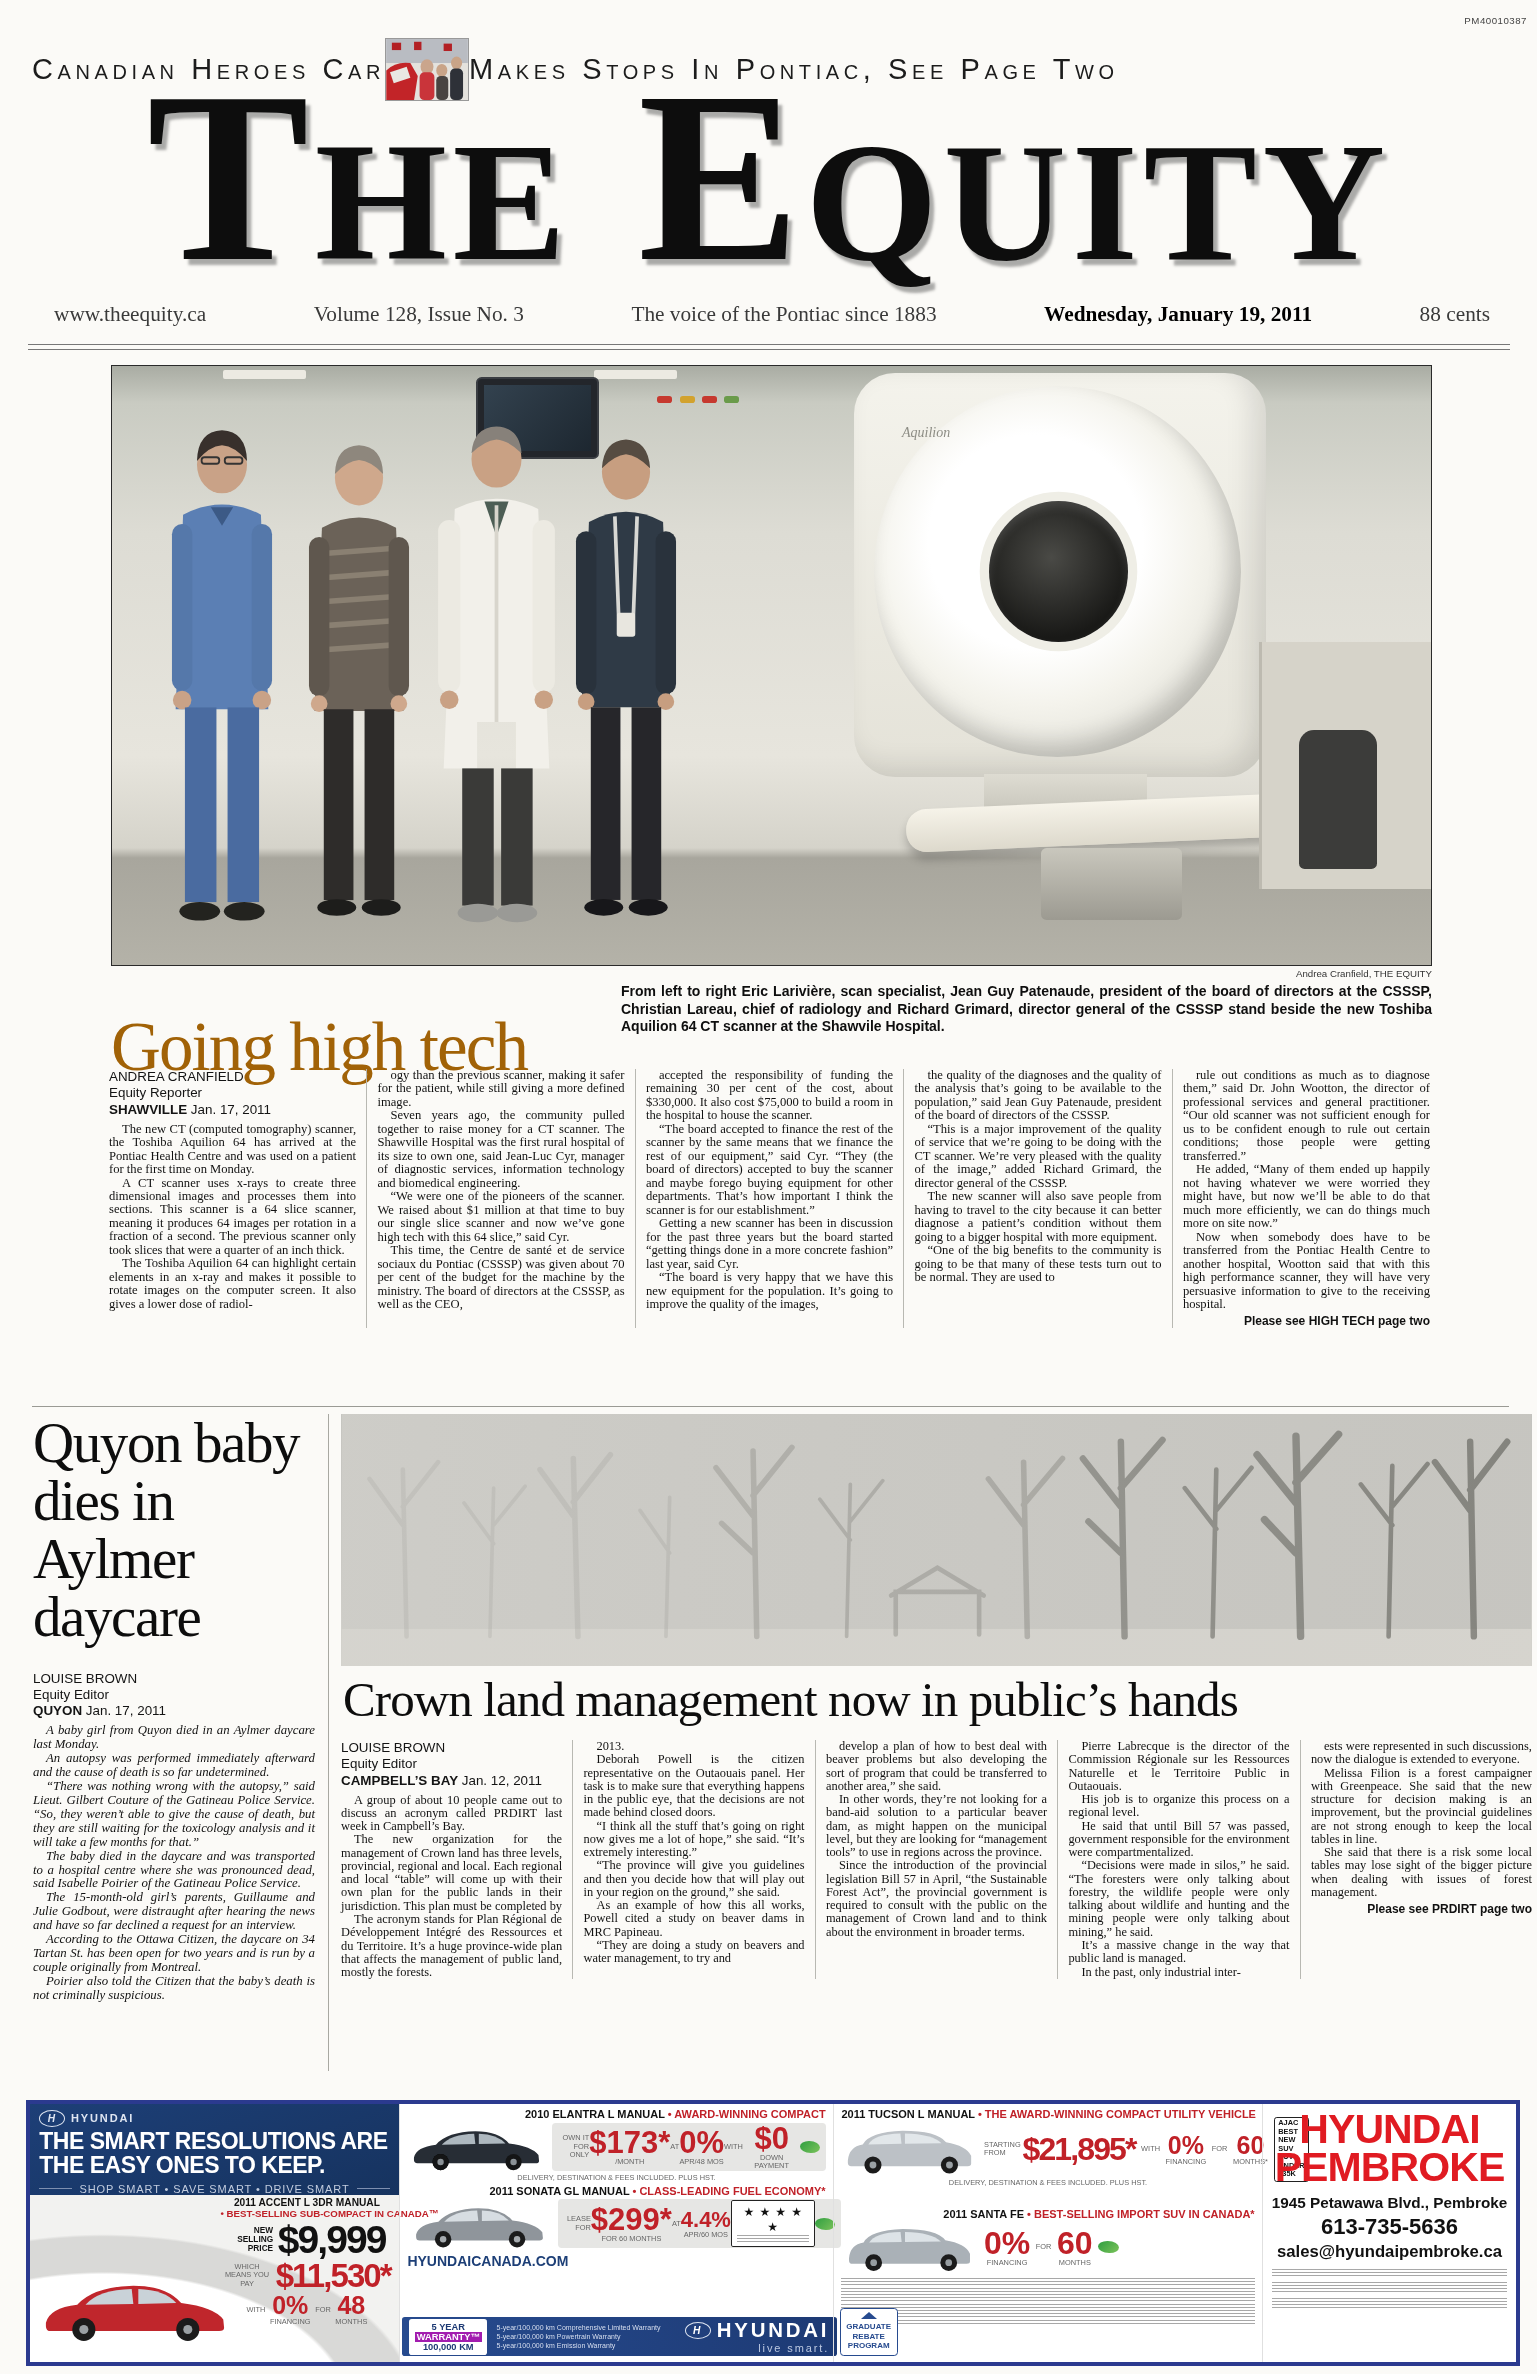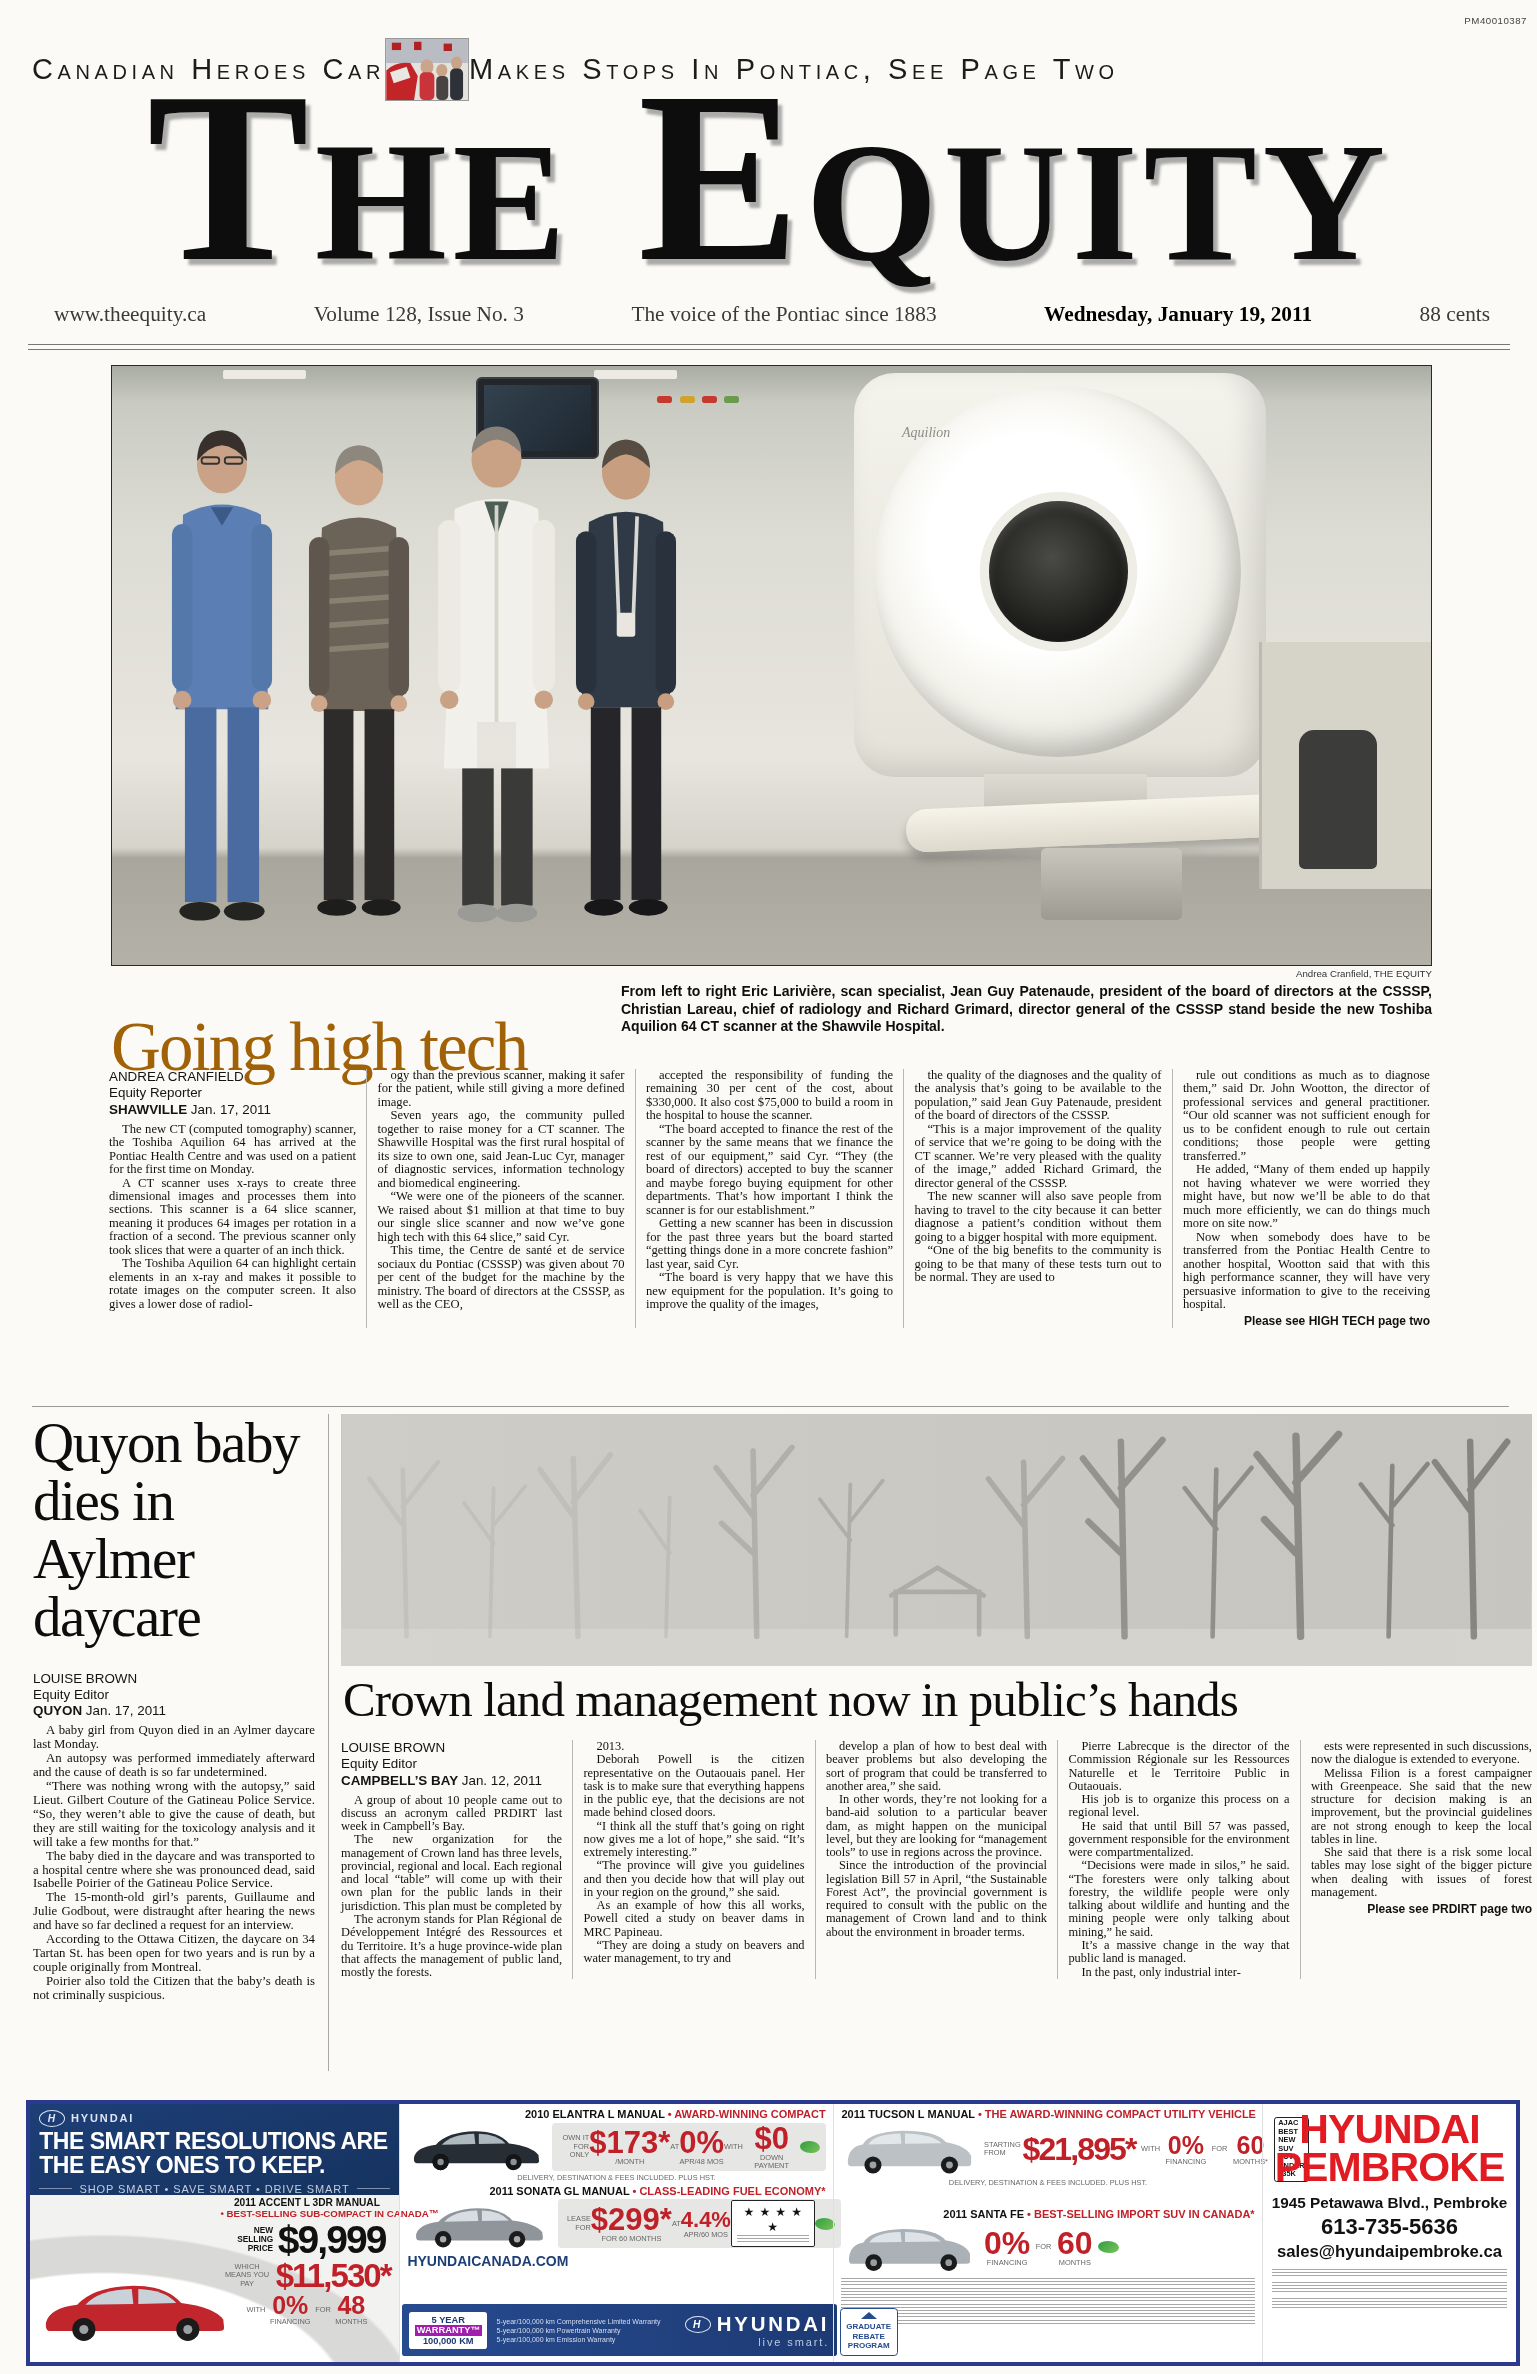--- a/index.html
+++ b/index.html
@@ -48,21 +48,21 @@
   .col:last-child{padding-right:0;}
   .byline{font-family:"Liberation Sans",sans-serif;font-size:13.4px;line-height:1.22;margin-bottom:4.6px;color:#141414;}
   .byline .place{font-weight:700;}
   .col p{margin:0;font-size:12.6px;line-height:1.07;text-indent:13px;text-align:justify;}
   .continuation{font-family:"Liberation Sans",sans-serif;font-weight:700;font-size:12px;text-align:right;margin-top:2.8px;}
 
   
   #rule2{top:1406px;left:32px;width:1477px;height:0.9px;background:#9a9a94;}
   #leftstory{top:1414px;left:33px;width:282px;}
   #leftstory h2{font-size:57px;line-height:1.02;font-weight:400;margin:0 0 24px;letter-spacing:-1.4px;color:#0d0d0d;}
-  #leftstory p{margin:0;font-size:12.8px;line-height:1.09;text-indent:13px;text-align:justify;}
+  #leftstory p{margin:0;font-size:12.8px;line-height:1.09;text-indent:13px;text-align:justify;font-style:italic;}
   #vrule{top:1414px;left:328px;width:0.9px;height:657px;background:#a8a8a2;}
 
   
   #fogphoto{top:1414px;left:341px;width:1191px;height:252px;overflow:hidden;background:linear-gradient(180deg,#c3c3be,#cbcac4 60%,#d6d4ce 88%,#dad8d2);}
   #crownhead{top:1671px;left:343px;font-size:49px;letter-spacing:-0.9px;color:#0d0d0d;white-space:nowrap;}
   #article2{top:1740px;left:341px;width:1191px;}
   #article2 .col p{font-size:12.4px;}
 
   
   #ad{top:2100px;left:26px;width:1486px;height:258px;border:4.6px solid #2b3a8f;background:#fff;display:flex;font-family:"Liberation Sans",sans-serif;}
@@ -85,21 +85,21 @@
   .big-price.red, .red{color:#c02128;}
   .tiny{font-size:7.4px;color:#666;line-height:1.1;}
   .rate-num{font-size:25px;font-weight:700;color:#c02128;line-height:1;}
 
   #ad-mid{width:434px;border-left:0.9px solid #e0e0e0;padding:3.7px 7.4px 0;box-sizing:border-box;}
   .mid-head{text-align:right;font-size:11px;font-weight:700;white-space:nowrap;}
   .mid-row{display:flex;align-items:center;gap:5.6px;height:54px;}
   .strip{flex:1;background:#e6e6e4;border-radius:3.7px;display:flex;align-items:center;justify-content:space-around;padding:3.7px 5.6px;height:41px;}
   .stack{text-align:center;line-height:1;}
   #website{font-size:14px;font-weight:700;color:#1d3f77;margin-top:1.9px;}
-  #bluestrip{position:absolute;left:1.9px;right:-3.7px;bottom:5.6px;height:52px;background:linear-gradient(90deg,#274b8f,#1d3a74);border-radius:2.8px;display:flex;align-items:center;gap:9.3px;padding:0 7.4px;color:#fff;}
+  #bluestrip{position:absolute;left:1.9px;right:-3.7px;bottom:5.6px;height:39px;background:linear-gradient(90deg,#274b8f,#1d3a74);border-radius:2.8px;display:flex;align-items:center;gap:9.3px;padding:0 7.4px;color:#fff;}
   #warrbox{background:#fff;color:#1d3a74;border-radius:2.8px;font-weight:700;font-size:9.3px;line-height:1.1;padding:2.8px 5.6px;text-align:center;}
   #warrlines{font-size:7px;line-height:1.3;color:#d7dff0;}
   #strip-logo{margin-left:auto;text-align:right;}
   #strip-logo .word{font-size:20.4px;font-weight:700;letter-spacing:2.8px;display:inline-flex;align-items:center;gap:5.6px;}
   #strip-logo .ls{font-size:11px;color:#bcc9e2;letter-spacing:1.9px;}
   #gradbadge{position:absolute;right:-61px;bottom:0;width:58px;height:48px;background:#fff;border:1.9px solid #274b8f;border-radius:3.7px;color:#274b8f;font-size:8px;font-weight:700;text-align:center;line-height:1.15;padding-top:13px;box-sizing:border-box;z-index:3;}
   #gradbadge:before{content:"";position:absolute;top:2.8px;left:50%;transform:translateX(-50%);border-left:8.3px solid transparent;border-right:8.3px solid transparent;border-bottom:7.4px solid #274b8f;}
 
   #ad-tucson{width:429px;border-left:0.9px solid #e0e0e0;padding:3.7px 7.4px 0;box-sizing:border-box;}
   .fineprint{background:repeating-linear-gradient(to bottom,rgba(96,96,96,.55) 0 0.9px,transparent 0.9px 3.2px);}

